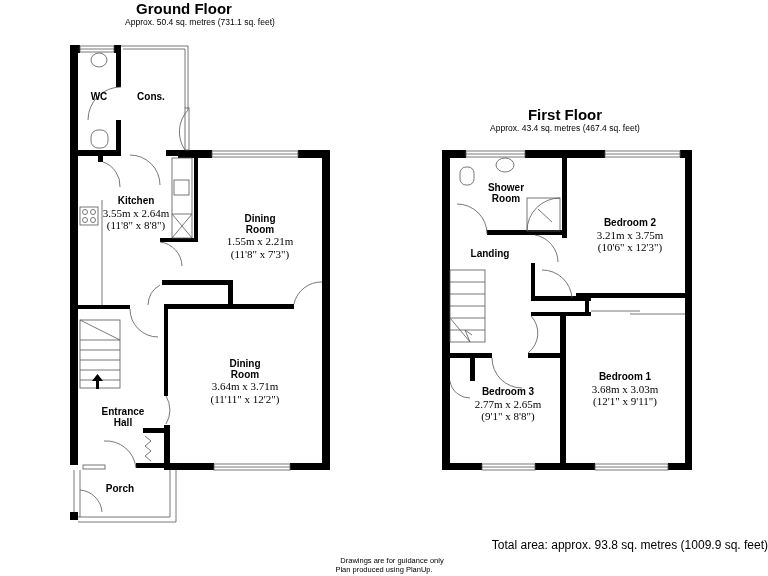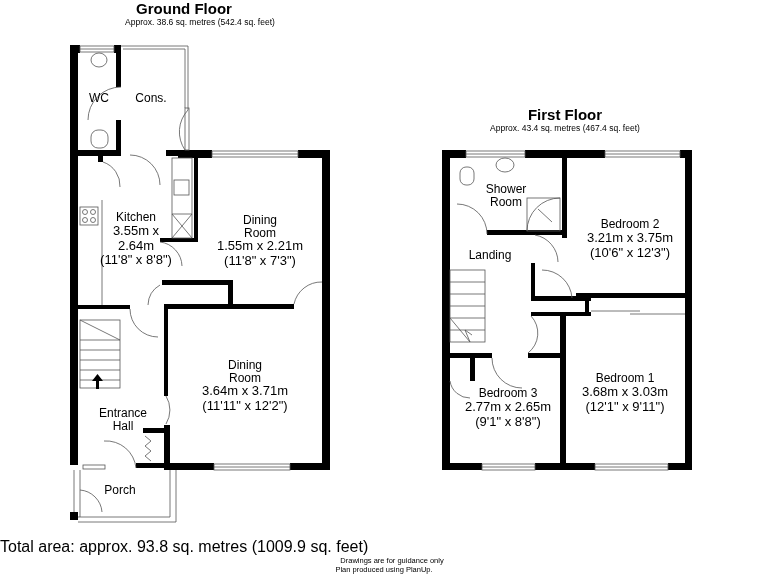--- a/index.html
+++ b/index.html
@@ -1,31 +1,31 @@
 <!DOCTYPE html>
 <html><head>
 <meta charset="utf-8">
 <style>
   html, body { margin: 0; padding: 0; background: #ffffff; }
   body { width: 768px; height: 576px; position: relative; overflow: hidden; font-family: "Liberation Sans", sans-serif; color: #000; }
   .abs { position: absolute; }
   .floor-title { font-weight: bold; font-size: 15px; text-align: center; }
   .floor-area { font-size: 8.5px; text-align: center; }
   .room-label { position: absolute; text-align: center; line-height: 1.05; }
-  .room-name { font-weight: normal; font-size: 12px; display: block; }
-  .room-dim { font-size: 13px; display: block; line-height: 1.15; }
-  .total { font-size: 16px; text-align: left; width: 768px; left: 0; }
+  .room-name { font-weight: bold; font-size: 10px; display: block; }
+  .room-dim { font-size: 11px; display: block; line-height: 1.15; font-family: Liberation Serif, serif; }
+  .total { font-size: 12px; text-align: right; width: 768px; left: 0; }
   .note { font-size: 7.5px; text-align: center; width: 768px; left: 0; line-height: 1.2; }
   svg { position: absolute; left: 0; top: 0; }
 </style>
 </head>
 <body>
 
 <div class="abs floor-title" style="left:84px; top:0px; width:200px;">Ground Floor</div>
-<div class="abs floor-area" style="left:100px; top:17px; width:200px;">Approx. 38.6 sq. metres (542.4 sq. feet)</div>
+<div class="abs floor-area" style="left:100px; top:17px; width:200px;">Approx. 50.4 sq. metres (731.1 sq. feet)</div>
 
 <div class="abs floor-title" style="left:465px; top:106px; width:200px;text-align:center;">First Floor</div>
 <div class="abs floor-area" style="left:465px; top:123px; width:200px;">Approx. 43.4 sq. metres (467.4 sq. feet)</div>
 
 <svg width="768" height="576" viewBox="0 0 768 576">
   <g fill="#000">
 
     <rect x="70" y="45" width="8" height="420"></rect>
     <rect x="70" y="45" width="10" height="8"></rect>
 
@@ -190,21 +190,21 @@
     <polygon points="92,381 97.5,374 103,381"></polygon>
   </g>
 </svg>
 
 <div class="room-label" style="left:84px; top:92px; width:30px;">
   <span class="room-name">WC</span>
 </div>
 <div class="room-label" style="left:126px; top:92px; width:50px;">
   <span class="room-name">Cons.</span>
 </div>
-<div class="room-label" style="left:96px; top:211px; width:80px;">
+<div class="room-label" style="left:96px; top:196px; width:80px;">
   <span class="room-name">Kitchen</span>
   <span class="room-dim">3.55m x 2.64m</span>
   <span class="room-dim">(11'8" x 8'8")</span>
 </div>
 <div class="room-label" style="left:210px; top:214px; width:100px;">
   <span class="room-name">Dining</span>
   <span class="room-name">Room</span>
   <span class="room-dim">1.55m x 2.21m</span>
   <span class="room-dim">(11'8" x 7'3")</span>
 </div>

